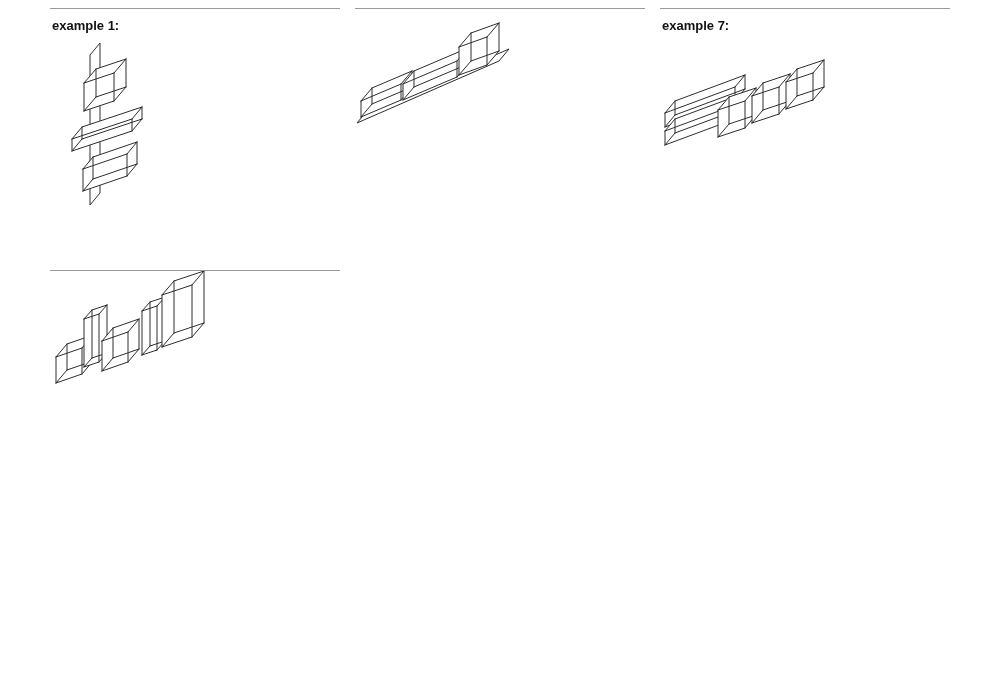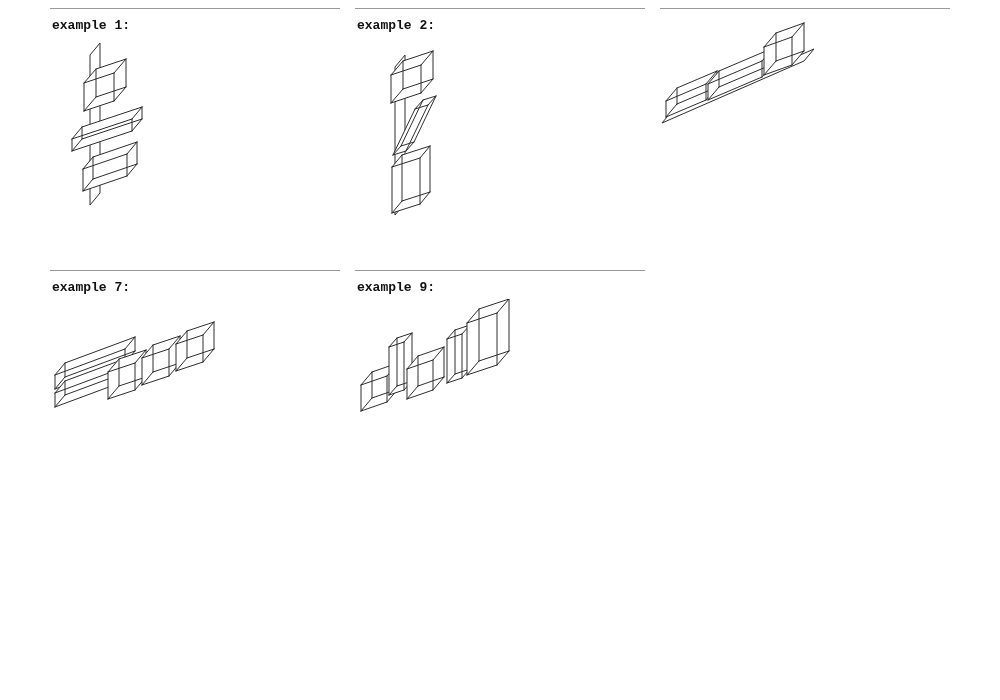--- a/index.html
+++ b/index.html
@@ -5,21 +5,20 @@
   html,body{margin:0;padding:0;background:#ffffff;}
   body{width:1000px;height:700px;overflow:hidden;font-family:"Liberation Sans",sans-serif;}
   .grid{
     box-sizing:border-box;
     width:1000px;height:608px;
     padding:8px 50px 8px 50px;
     display:grid;
     grid-template-columns:290px 290px 290px;
     grid-template-rows:262px 268px 162px;
     column-gap:15px;
-    font-family:Liberation Mono, monospace;
   }
   .cell{position:relative;}
   .rule{border-top:1px solid #9a9a9a;width:100%;height:0;}
   .label{
     font-size:13px;font-weight:bold;color:#111;
     margin:9px 0 4px 2px;letter-spacing:0;
   }
   svg.fig{display:block;}
   .fig-r1{width:290px;height:205px;}
   .fig-r2{width:290px;height:215px;}
@@ -37,33 +36,20 @@
         <polygon points="40,168 40,18 50,6 50,156" fill="none" stroke="#2e2e2e" stroke-width="1"></polygon>
         <polygon points="34,74 64,64 76,50 76,22 46,32 34,46" fill="#ffffff" stroke="none" stroke-width="1"></polygon>
         <path d="M34 74 L64 64 M34 74 L34 46 M34 74 L46 60 M64 64 L64 36 M64 64 L76 50 M34 46 L64 36 M34 46 L46 32 M46 60 L76 50 M46 60 L46 32 M64 36 L76 22 M76 50 L76 22 M46 32 L76 22" fill="none" stroke="#2e2e2e" stroke-width="1" stroke-linecap="round"></path>
         <polygon points="22,114 82,94 92,82 92,70 32,90 22,102" fill="#ffffff" stroke="none" stroke-width="1"></polygon>
         <path d="M22 114 L82 94 M22 114 L22 102 M22 114 L32 102 M82 94 L82 82 M82 94 L92 82 M22 102 L82 82 M22 102 L32 90 M32 102 L92 82 M32 102 L32 90 M82 82 L92 70 M92 82 L92 70 M32 90 L92 70" fill="none" stroke="#2e2e2e" stroke-width="1" stroke-linecap="round"></path>
         <polygon points="33,154 77,139 87,127 87,105 43,120 33,132" fill="#ffffff" stroke="none" stroke-width="1"></polygon>
         <path d="M33 154 L77 139 M33 154 L33 132 M33 154 L43 142 M77 139 L77 117 M77 139 L87 127 M33 132 L77 117 M33 132 L43 120 M43 142 L87 127 M43 142 L43 120 M77 117 L87 105 M87 127 L87 105 M43 120 L87 105" fill="none" stroke="#2e2e2e" stroke-width="1" stroke-linecap="round"></path>
       </svg>
   </div>
 
-  <div class="cell">
-    <div class="rule"></div>
-    <div class="label">example 2:</div>
-    <svg class="fig fig-r1" viewBox="0 0 290 205">
-        <polygon points="40,178 40,30 50,18 50,166" fill="none" stroke="#2e2e2e" stroke-width="1"></polygon>
-        <polygon points="36,66 66,56 78,42 78,14 48,24 36,38" fill="#ffffff" stroke="none" stroke-width="1"></polygon>
-        <path d="M36 66 L66 56 M36 66 L36 38 M36 66 L48 52 M66 56 L66 28 M66 56 L78 42 M36 38 L66 28 M36 38 L48 24 M48 52 L78 42 M48 52 L48 24 M66 28 L78 14 M78 42 L78 14 M48 24 L78 14" fill="none" stroke="#2e2e2e" stroke-width="1" stroke-linecap="round"></path>
-        <polygon points="38,118 60,72 68,63 81,59 59,105 51,114" fill="#ffffff" stroke="none" stroke-width="1"></polygon>
-        <path d="M38 118 L60 72 M38 118 L51 114 M38 118 L46 109 M60 72 L73 68 M60 72 L68 63 M51 114 L73 68 M51 114 L59 105 M46 109 L68 63 M46 109 L59 105 M73 68 L81 59 M68 63 L81 59 M59 105 L81 59" fill="none" stroke="#2e2e2e" stroke-width="1" stroke-linecap="round"></path>
-        <polygon points="37,176 65,167 75,155 75,109 47,118 37,130" fill="#ffffff" stroke="none" stroke-width="1"></polygon>
-        <path d="M37 176 L65 167 M37 176 L37 130 M37 176 L47 164 M65 167 L65 121 M65 167 L75 155 M37 130 L65 121 M37 130 L47 118 M47 164 L75 155 M47 164 L47 118 M65 121 L75 109 M75 155 L75 109 M47 118 L75 109" fill="none" stroke="#2e2e2e" stroke-width="1" stroke-linecap="round"></path>
-      </svg>
-  </div>
 
 
 
 
   <div class="cell">
     <div class="rule"></div>
     <svg class="fig fig-r2" viewBox="0 0 290 215">
         <polygon points="2,114 144,52 154,40 12,102" fill="none" stroke="#2e2e2e" stroke-width="1"></polygon>
         <polygon points="6,108 46,91 57,78 57,62 17,79 6,92" fill="#ffffff" stroke="none" stroke-width="1"></polygon>
         <path d="M6 108 L46 91 M6 108 L6 92 M6 108 L17 95 M46 91 L46 75 M46 91 L57 78 M6 92 L46 75 M6 92 L17 79 M17 95 L57 78 M17 95 L17 79 M46 75 L57 62 M57 78 L57 62 M17 79 L57 62" fill="none" stroke="#2e2e2e" stroke-width="1" stroke-linecap="round"></path>
@@ -87,21 +73,20 @@
         <polygon points="92,86 119,77 130,64 130,37 103,46 92,59" fill="#ffffff" stroke="none" stroke-width="1"></polygon>
         <path d="M92 86 L119 77 M92 86 L92 59 M92 86 L103 73 M119 77 L119 50 M119 77 L130 64 M92 59 L119 50 M92 59 L103 46 M103 73 L130 64 M103 73 L103 46 M119 50 L130 37 M130 64 L130 37 M103 46 L130 37" fill="none" stroke="#2e2e2e" stroke-width="1" stroke-linecap="round"></path>
         <polygon points="126,72 153,63 164,50 164,23 137,32 126,45" fill="#ffffff" stroke="none" stroke-width="1"></polygon>
         <path d="M126 72 L153 63 M126 72 L126 45 M126 72 L137 59 M153 63 L153 36 M153 63 L164 50 M126 45 L153 36 M126 45 L137 32 M137 59 L164 50 M137 59 L137 32 M153 36 L164 23 M164 50 L164 23 M137 32 L164 23" fill="none" stroke="#2e2e2e" stroke-width="1" stroke-linecap="round"></path>
       </svg>
   </div>
 
 
   <div class="cell">
     <div class="rule"></div>
-    <div class="label">example 9:</div>
     <svg class="fig fig-r3" viewBox="0 0 290 130">
         <polygon points="6,112 32,103 43,90 43,64 17,73 6,86" fill="#ffffff" stroke="none" stroke-width="1"></polygon>
         <path d="M6 112 L32 103 M6 112 L6 86 M6 112 L17 99 M32 103 L32 77 M32 103 L43 90 M6 86 L32 77 M6 86 L17 73 M17 99 L43 90 M17 99 L17 73 M32 77 L43 64 M43 90 L43 64 M17 73 L43 64" fill="none" stroke="#2e2e2e" stroke-width="1" stroke-linecap="round"></path>
         <polygon points="34,96 49,91 57,82 57,34 42,39 34,48" fill="#ffffff" stroke="none" stroke-width="1"></polygon>
         <path d="M34 96 L49 91 M34 96 L34 48 M34 96 L42 87 M49 91 L49 43 M49 91 L57 82 M34 48 L49 43 M34 48 L42 39 M42 87 L57 82 M42 87 L42 39 M49 43 L57 34 M57 82 L57 34 M42 39 L57 34" fill="none" stroke="#2e2e2e" stroke-width="1" stroke-linecap="round"></path>
         <polygon points="52,100 78,91 89,78 89,48 63,57 52,70" fill="#ffffff" stroke="none" stroke-width="1"></polygon>
         <path d="M52 100 L78 91 M52 100 L52 70 M52 100 L63 87 M78 91 L78 61 M78 91 L89 78 M52 70 L78 61 M52 70 L63 57 M63 87 L89 78 M63 87 L63 57 M78 61 L89 48 M89 78 L89 48 M63 57 L89 48" fill="none" stroke="#2e2e2e" stroke-width="1" stroke-linecap="round"></path>
         <polygon points="92,84 107,79 115,70 115,26 100,31 92,40" fill="#ffffff" stroke="none" stroke-width="1"></polygon>
         <path d="M92 84 L107 79 M92 84 L92 40 M92 84 L100 75 M107 79 L107 35 M107 79 L115 70 M92 40 L107 35 M92 40 L100 31 M100 75 L115 70 M100 75 L100 31 M107 35 L115 26 M115 70 L115 26 M100 31 L115 26" fill="none" stroke="#2e2e2e" stroke-width="1" stroke-linecap="round"></path>
         <polygon points="112,76 142,66 154,52 154,0 124,10 112,24" fill="#ffffff" stroke="none" stroke-width="1"></polygon>

